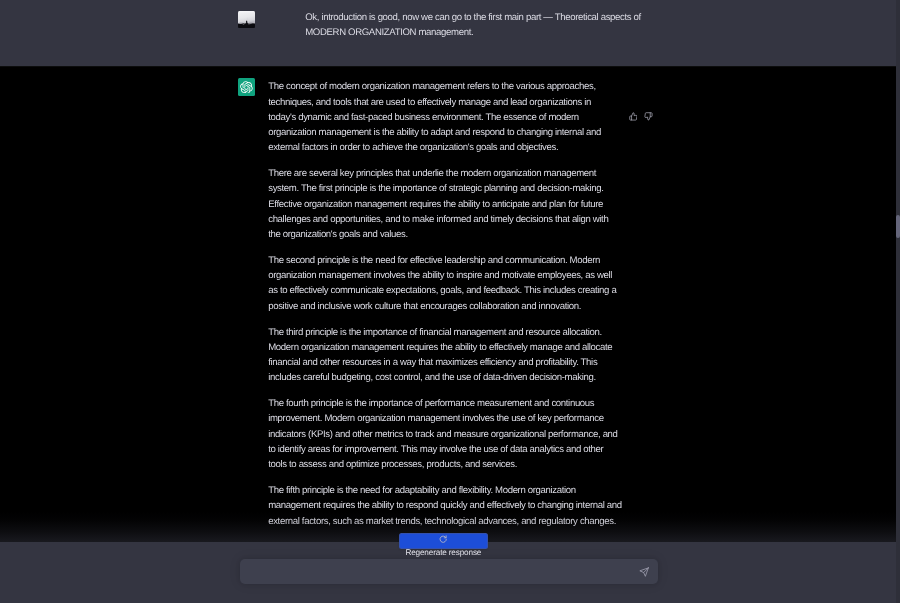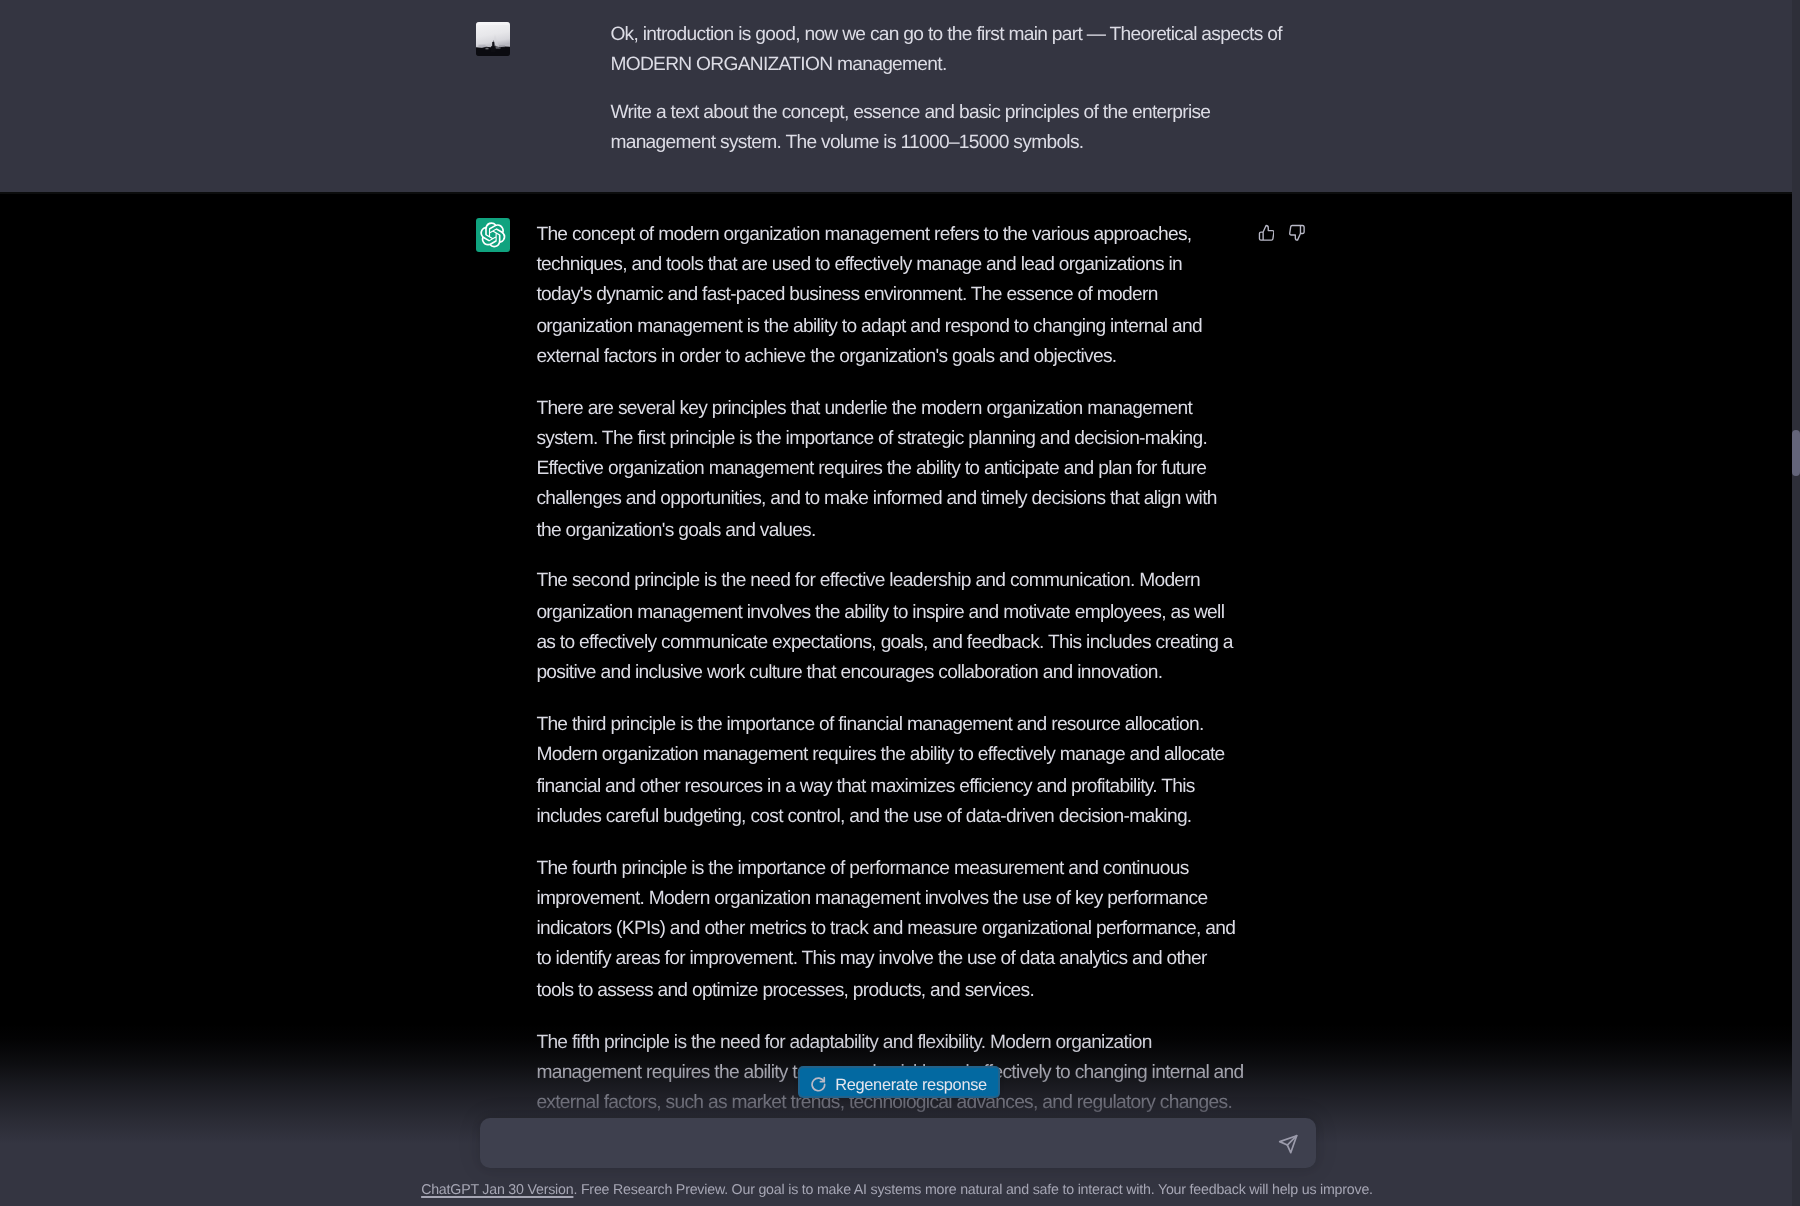--- a/index.html
+++ b/index.html
@@ -45,23 +45,23 @@
       rgba(52,53,65,.26) 22%,
       rgba(52,53,65,.44) 31%,
       rgba(52,53,65,.63) 41.8%,
       rgba(52,53,65,.81) 52.7%,
       rgba(52,53,65,1) 65.9%,
       rgba(52,53,65,1) 100%);
     pointer-events:none;}
 
   .regen{position:absolute;left:399.2px;top:532.5px;height:16.9px;
     display:flex;align-items:center;gap:3.8px;
-    background:#0369a1;border:1px solid rgba(86,88,105,.38);border-radius:2.5px;
+    background:#1d4ed8;border:1px solid rgba(86,88,105,.38);border-radius:2.5px;
     padding:0 6px 0 5.2px;font-size:8.2px;letter-spacing:-0.15px;color:#e6e6ee;white-space:nowrap;
-    box-shadow:0 1px 2px rgba(0,0,0,.12);}
+    box-shadow:0 1px 2px rgba(0,0,0,.12);flex-direction:column;}
   .regen svg{width:8.4px;height:8.4px;display:block;color:#b9b9c6;position:relative;top:1.2px;}
   .regen-label{display:block;line-height:8.2px;padding-top:3.6px;}
 
   .composer{position:absolute;left:240.4px;top:558.5px;width:417.2px;height:25.5px;
     background:#3e404e;border-radius:5px;
     box-shadow:0 0 12px rgba(0,0,0,.10), 0 0 5px rgba(0,0,0,.10);}
   .composer-input{position:absolute;left:11px;top:5.5px;right:34px;height:14px;
     font-size:9.6px;letter-spacing:-0.3px;color:#ececf1;line-height:14px;overflow:hidden;white-space:nowrap;}
   .send-btn{position:absolute;left:396.4px;top:6.2px;width:14px;height:14px;border-radius:3px;
     display:flex;align-items:center;justify-content:center;color:#9b9bab;}
@@ -105,21 +105,20 @@
               <rect x="2.5" y="22.5" width="7" height="2.6" fill="#a8a8b2" opacity="0.6"></rect>
               <rect x="23" y="23.2" width="6" height="1.8" fill="#86868f" opacity="0.55"></rect>
               <rect x="9.5" y="25.6" width="3" height="1.6" fill="#cfcfd4" opacity="0.5"></rect>
               <rect x="20" y="25.4" width="4.5" height="1.5" fill="#5d5d67" opacity="0.7"></rect>
               <rect x="0" y="0" width="35" height="3" fill="#fafafc" opacity="0.5"></rect>
             </svg>
           </div>
         </div>
         <div class="content">
           <p>Ok, introduction is good, now we can go to the first main part — Theoretical aspects of MODERN ORGANIZATION management.</p>
-          <p class="last">Write a text about the concept, essence and basic principles of the enterprise management system. The volume is 11000–15000 symbols.</p>
         </div>
       </div>
     </div>
 
     <div class="msg assistant">
       <div class="msg-inner">
         <div class="avatar-col">
           <div class="avatar" style="background:#10a37f;display:flex;align-items:center;justify-content:center;">
             <svg width="12.9" height="12.9" viewBox="0 0 41 41">
               <path fill="#fff" d="M37.532 16.87a9.963 9.963 0 0 0-.856-8.184 10.078 10.078 0 0 0-10.855-4.835A9.964 9.964 0 0 0 18.306.5a10.079 10.079 0 0 0-9.614 6.977 9.967 9.967 0 0 0-6.664 4.834 10.08 10.08 0 0 0 1.24 11.817 9.965 9.965 0 0 0 .856 8.185 10.079 10.079 0 0 0 10.855 4.835 9.965 9.965 0 0 0 7.516 3.35 10.078 10.078 0 0 0 9.617-6.981 9.967 9.967 0 0 0 6.663-4.834 10.079 10.079 0 0 0-1.243-11.813ZM22.498 37.886a7.474 7.474 0 0 1-4.799-1.735c.061-.033.168-.091.237-.134l7.964-4.6a1.294 1.294 0 0 0 .655-1.134V19.054l3.366 1.944a.12.12 0 0 1 .066.092v9.299a7.505 7.505 0 0 1-7.49 7.496ZM6.392 31.006a7.471 7.471 0 0 1-.894-5.023c.06.036.162.099.237.141l7.964 4.6a1.297 1.297 0 0 0 1.308 0l9.724-5.614v3.888a.12.12 0 0 1-.048.103l-8.051 4.649a7.504 7.504 0 0 1-10.24-2.744ZM4.297 13.62A7.469 7.469 0 0 1 8.2 10.333c0 .068-.004.19-.004.274v9.201a1.294 1.294 0 0 0 .654 1.132l9.723 5.614-3.366 1.944a.12.12 0 0 1-.114.01L7.04 23.856a7.504 7.504 0 0 1-2.743-10.237Zm27.658 6.437-9.724-5.615 3.367-1.943a.121.121 0 0 1 .113-.01l8.052 4.648a7.498 7.498 0 0 1-1.158 13.528v-9.476a1.293 1.293 0 0 0-.65-1.132Zm3.35-5.043c-.059-.037-.162-.099-.236-.141l-7.965-4.6a1.298 1.298 0 0 0-1.308 0l-9.723 5.614v-3.888a.12.12 0 0 1 .048-.103l8.051-4.645a7.497 7.497 0 0 1 11.133 7.763Zm-21.063 6.929-3.367-1.944a.12.12 0 0 1-.065-.092v-9.299a7.497 7.497 0 0 1 12.293-5.756 6.94 6.94 0 0 0-.236.134l-7.965 4.6a1.294 1.294 0 0 0-.654 1.132l-.006 9.225Zm1.829-3.943 4.33-2.501 4.332 2.5v5l-4.331 2.5-4.331-2.5Z"></path>
@@ -168,20 +167,17 @@
     <div class="send-btn">
       <span>
         <svg viewBox="0 0 24 24" fill="none" stroke="currentColor" stroke-width="2" stroke-linecap="round" stroke-linejoin="round">
             <line x1="22" y1="2" x2="11" y2="13"></line>
             <polygon points="22 2 15 22 11 13 2 9 22 2"></polygon>
           </svg>
       </span>
     </div>
   </div>
 
-  <div class="footer">
-    <a href="#">ChatGPT Jan 30 Version</a><span>. Free Research Preview. Our goal is to make AI systems more natural and safe to interact with. Your feedback will help us improve.</span>
-  </div>
 
   <div class="scrollbar-track"></div>
   <div class="scrollbar-thumb"></div>
 
 </div>
 
 </body></html>

